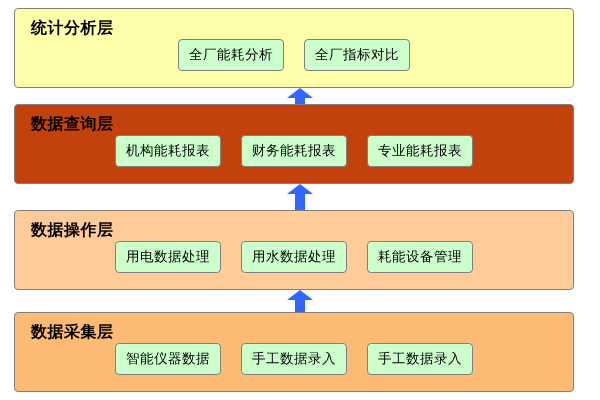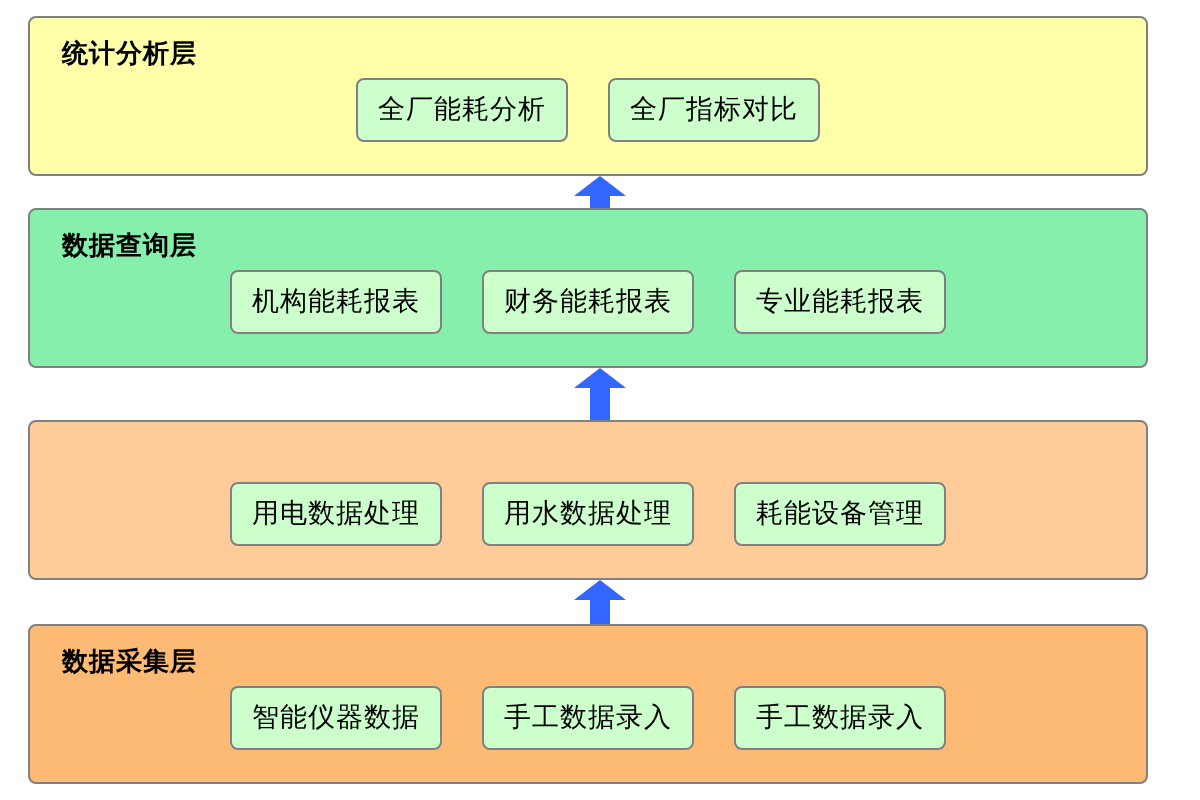--- a/index.html
+++ b/index.html
@@ -23,21 +23,21 @@
     left: 14px;
     width: 560px;
     box-sizing: border-box;
     border: 1px solid #808080;
     border-radius: 4px;
   }
   .layer-title {
     position: absolute;
     left: 16px;
     top: 9px;
-    font-size: 13px;
+    font-size: 16px;
     font-weight: bold;
     color: #000000;
     letter-spacing: 0.5px;
     white-space: nowrap;
     font-family: Liberation Serif, serif;
   }
   .boxes {
     position: absolute;
     left: 0;
     right: 0;
@@ -63,21 +63,21 @@
 
   
   #layer-statistics {
     top: 8px;
     height: 80px;
     background: #ffffaa;
   }
   #layer-query {
     top: 104px;
     height: 80px;
-    background: #86efac;
+    background: #c2410c;
   }
   #layer-operation {
     top: 210px;
     height: 80px;
     background: #ffcc99;
   }
   #layer-collection {
     top: 312px;
     height: 80px;
     background: #fdba74;
@@ -146,20 +146,21 @@
       <div class="node">专业能耗报表</div>
     </div>
   </div>
 
   <div class="arrow" id="arrow-operation-to-query">
     <div class="shaft"></div>
     <div class="head"></div>
   </div>
 
   <div class="layer" id="layer-operation">
+    <div class="layer-title">数据操作层</div>
     <div class="boxes">
       <div class="node">用电数据处理</div>
       <div class="node">用水数据处理</div>
       <div class="node">耗能设备管理</div>
     </div>
   </div>
 
   <div class="arrow" id="arrow-collection-to-operation">
     <div class="shaft"></div>
     <div class="head"></div>

